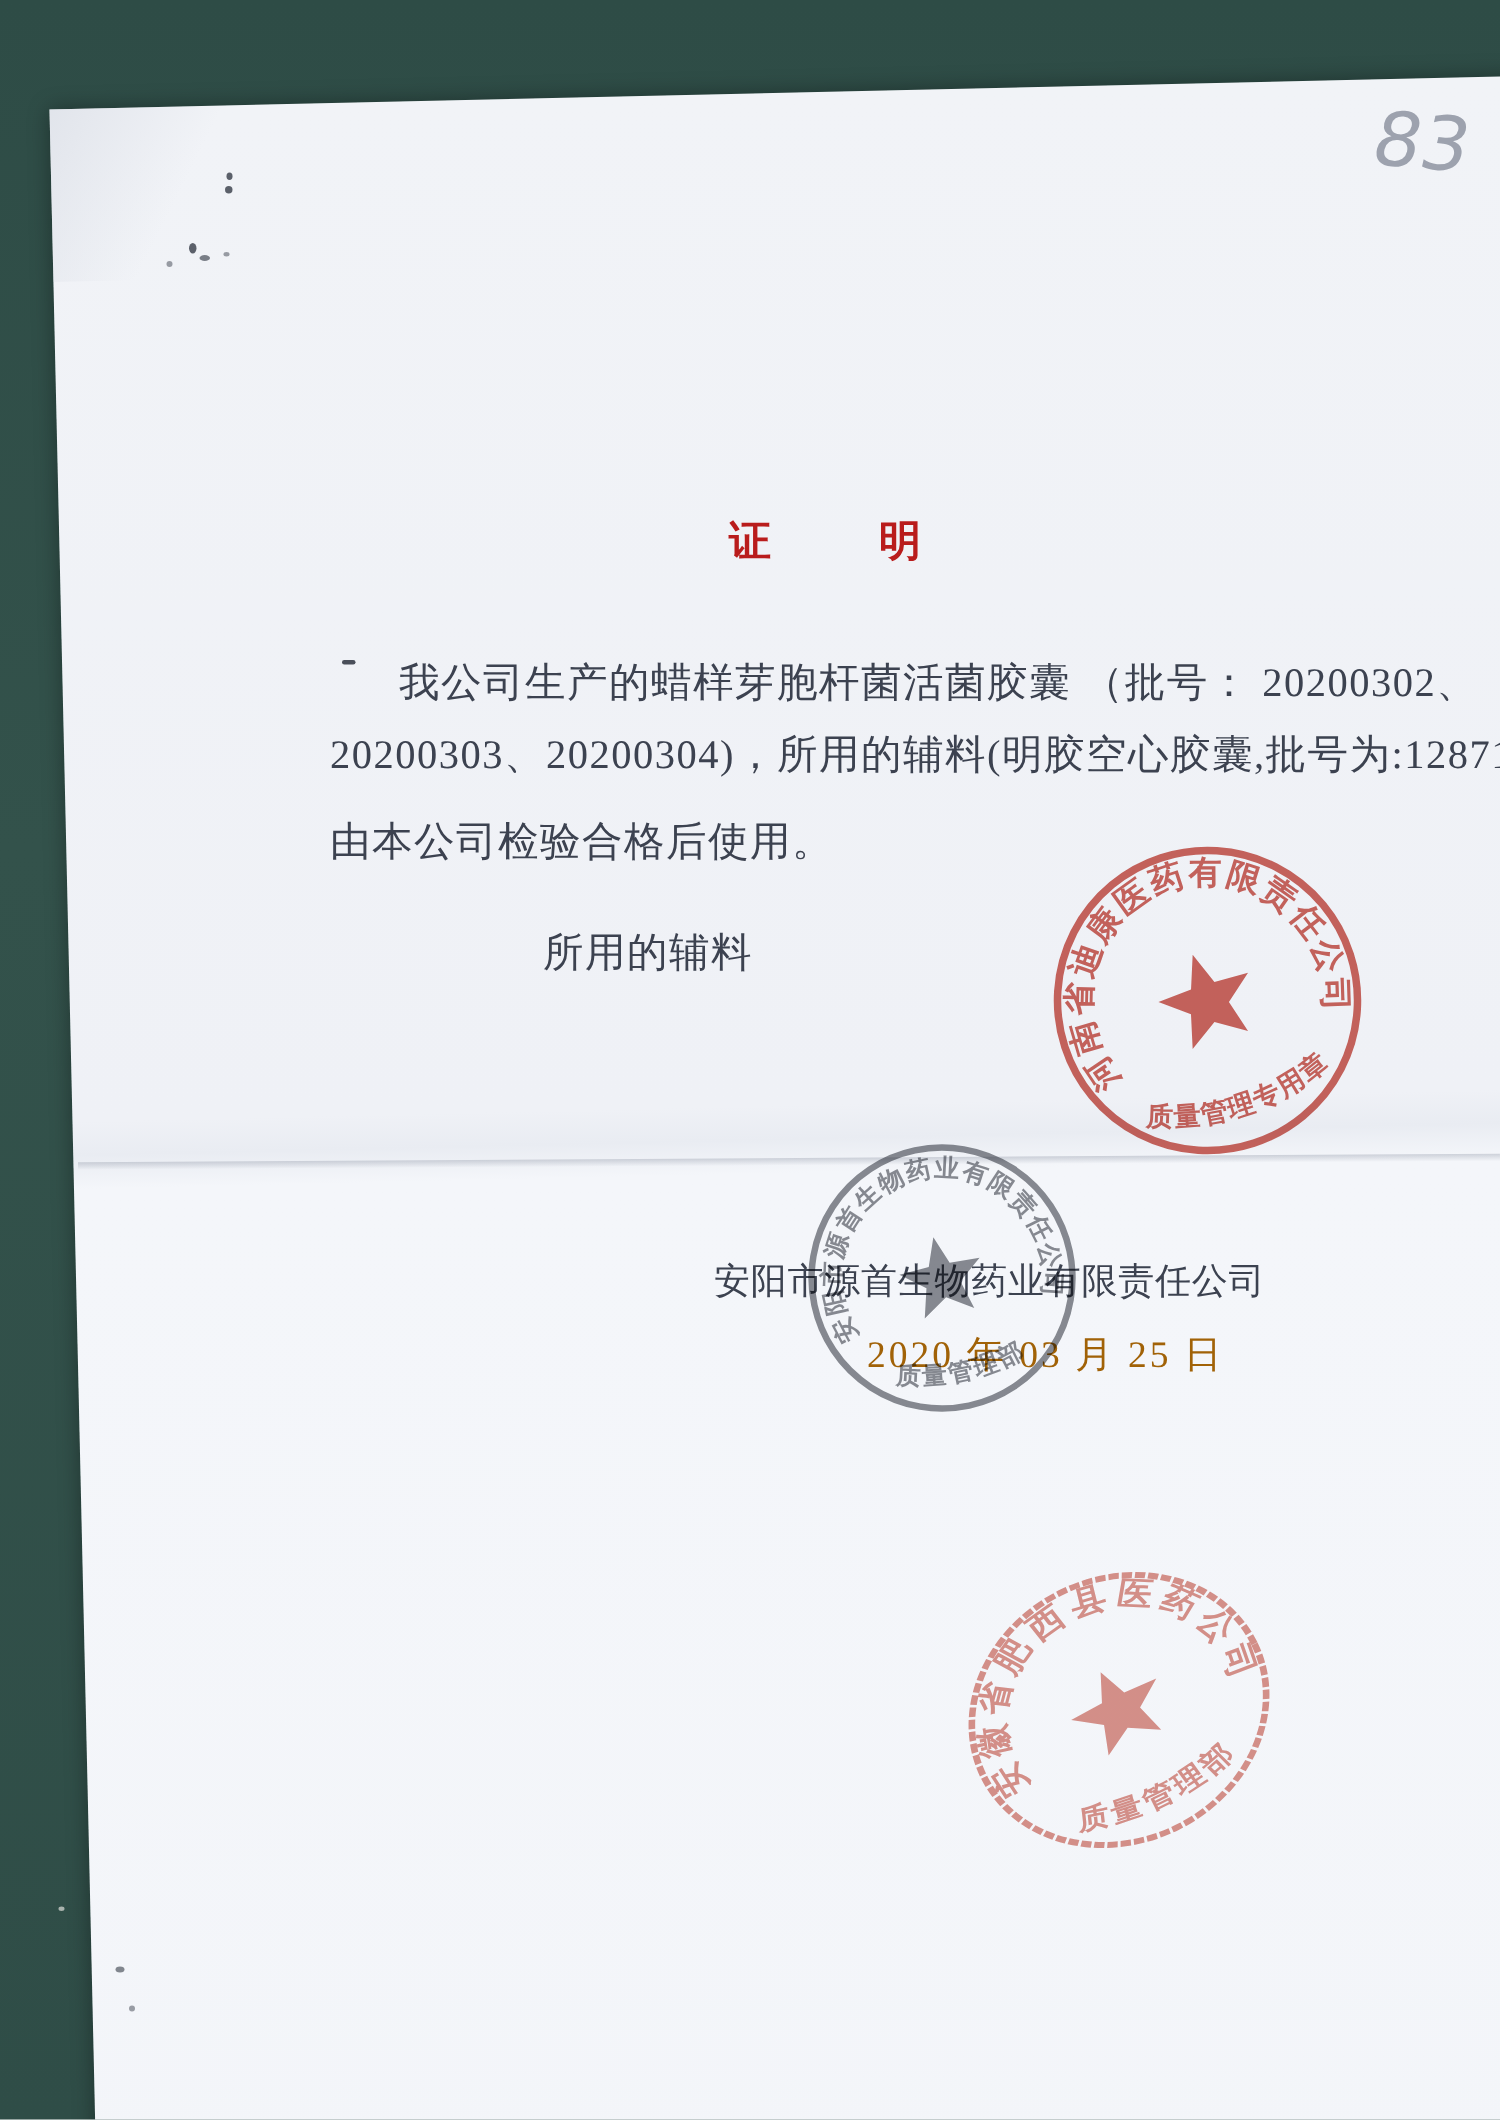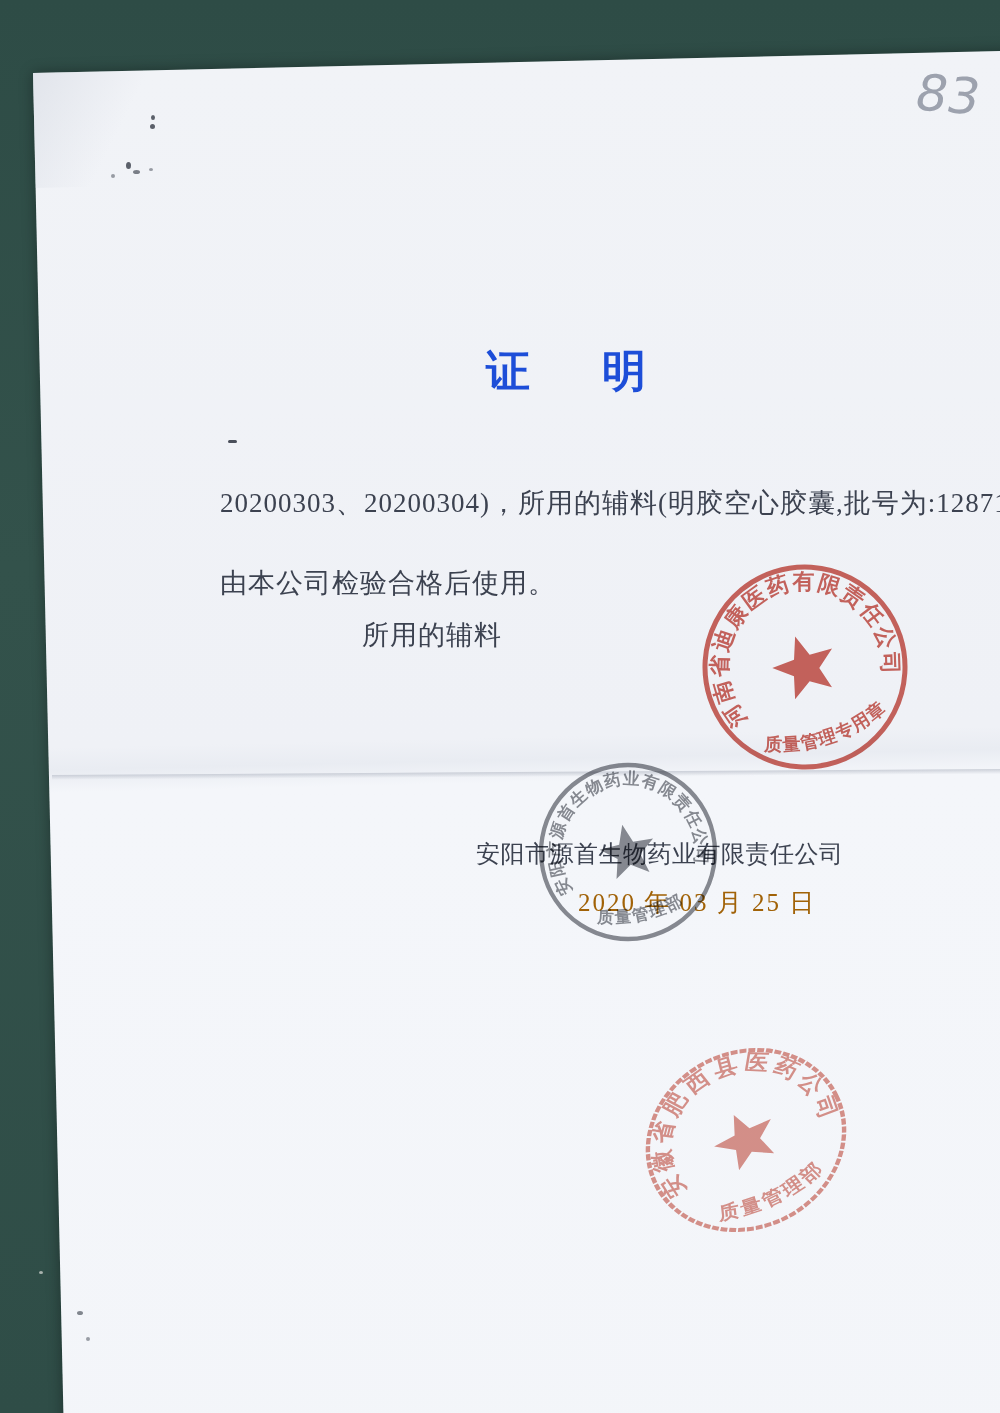--- a/index.html
+++ b/index.html
@@ -21,26 +21,26 @@
     opacity:.65;
   }
   .content{position:absolute;inset:0;}
   .handwritten{
     position:absolute;left:916px;top:66px;
     font-family:"DejaVu Sans",sans-serif;font-size:50px;color:#8f95a2;
     transform:rotate(5deg) skewX(-8deg);opacity:.85;
   }
   .doc-title{
     position:absolute;left:486px;top:342px;
-    font-size:44px;font-weight:600;color:#1d4ed8;letter-spacing:72px;white-space:nowrap;
+    font-size:28px;font-weight:600;color:#b91c1c;letter-spacing:72px;white-space:nowrap;
   }
   .body-line{position:absolute;font-size:27px;color:#3c4250;white-space:nowrap;letter-spacing:1px;}
   .line1{left:266px;top:437px;}
   .line2{left:220px;top:485px;}
-  .line3{left:220px;top:565px;}
+  .line3{left:220px;top:543px;}
   .closing{left:362px;top:617px;}
   .company{position:absolute;left:476px;top:838px;font-size:24px;color:#3c4250;letter-spacing:0.5px;white-space:nowrap;}
   .dateline{position:absolute;left:552px;top:886px;font-size:25px;color:#a16207;letter-spacing:2px;white-space:nowrap;margin-left:26px;}
   .stamp{position:absolute;mix-blend-mode:multiply;}
   .stamp text{font-family:"Liberation Serif","DejaVu Serif",serif;font-weight:bold;}
   .stamp-top-red{left:690px;top:552px;width:230px;height:230px;transform:rotate(-18deg);opacity:.82;}
   .stamp-gray{left:528px;top:752px;width:200px;height:200px;transform:rotate(-12deg);opacity:.68;}
   .stamp-bottom-red{left:638px;top:1032px;width:216px;height:216px;transform:rotate(-26deg) scale(1.07,.93);opacity:.72;}
   .crease{
     position:absolute;left:52px;top:772px;width:948px;height:5px;
@@ -71,20 +71,21 @@
       <div class="speck" style="left:111px;top:174px;width:4px;height:4px;opacity:.6;"></div>
       <div class="speck" style="left:149px;top:168px;width:4px;height:3px;opacity:.6;"></div>
       <div class="speck" style="left:77px;top:1311px;width:6px;height:4px;opacity:.75;"></div>
       <div class="speck" style="left:86px;top:1337px;width:4px;height:4px;opacity:.6;"></div>
       <div class="speck" style="left:39px;top:1271px;width:4px;height:3px;background:#a9b3ae;"></div>
     </div>
     <div class="pmark"></div>
 
     <div class="doc-title">证明</div>
 
+    <div class="body-line line1">我公司生产的蜡样芽胞杆菌活菌胶囊 （批号： 20200302、</div>
     <div class="body-line line2">20200303、20200304)，所用的辅料(明胶空心胶囊,批号为:12871224）</div>
     <div class="body-line line3">由本公司检验合格后使用。</div>
     <div class="body-line closing">所用的辅料</div>
 
     <div class="company">安阳市源首生物药业有限责任公司</div>
     <div class="dateline">2020 年 03 月 25 日</div>
 
     <div class="crease"></div>
 
     <svg class="stamp stamp-top-red" viewBox="0 0 230 230">

